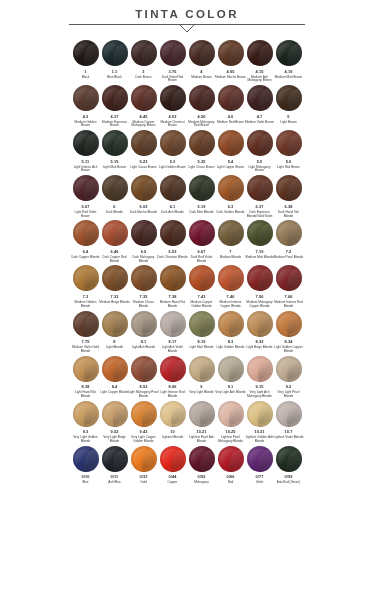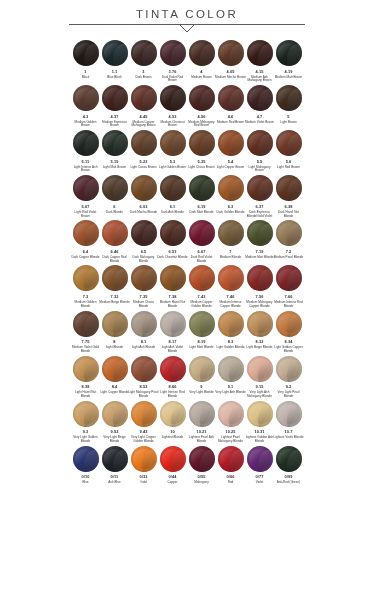--- a/index.html
+++ b/index.html
@@ -19,21 +19,21 @@
 
   
   .header {
     padding-top: 7px;
     text-align: center;
   }
   .title {
     font-size: 11.5px;
     letter-spacing: 2.4px;
     color: #4a4a4a;
-    font-weight: 400;
+    font-weight: 700;
     font-family: "Liberation Sans", sans-serif;
     line-height: 14px;
   }
   .rule-wrap {
     position: relative;
     width: 374px;
     height: 12px;
     margin-top: 3px;
   }
   .rule-wrap .line {

